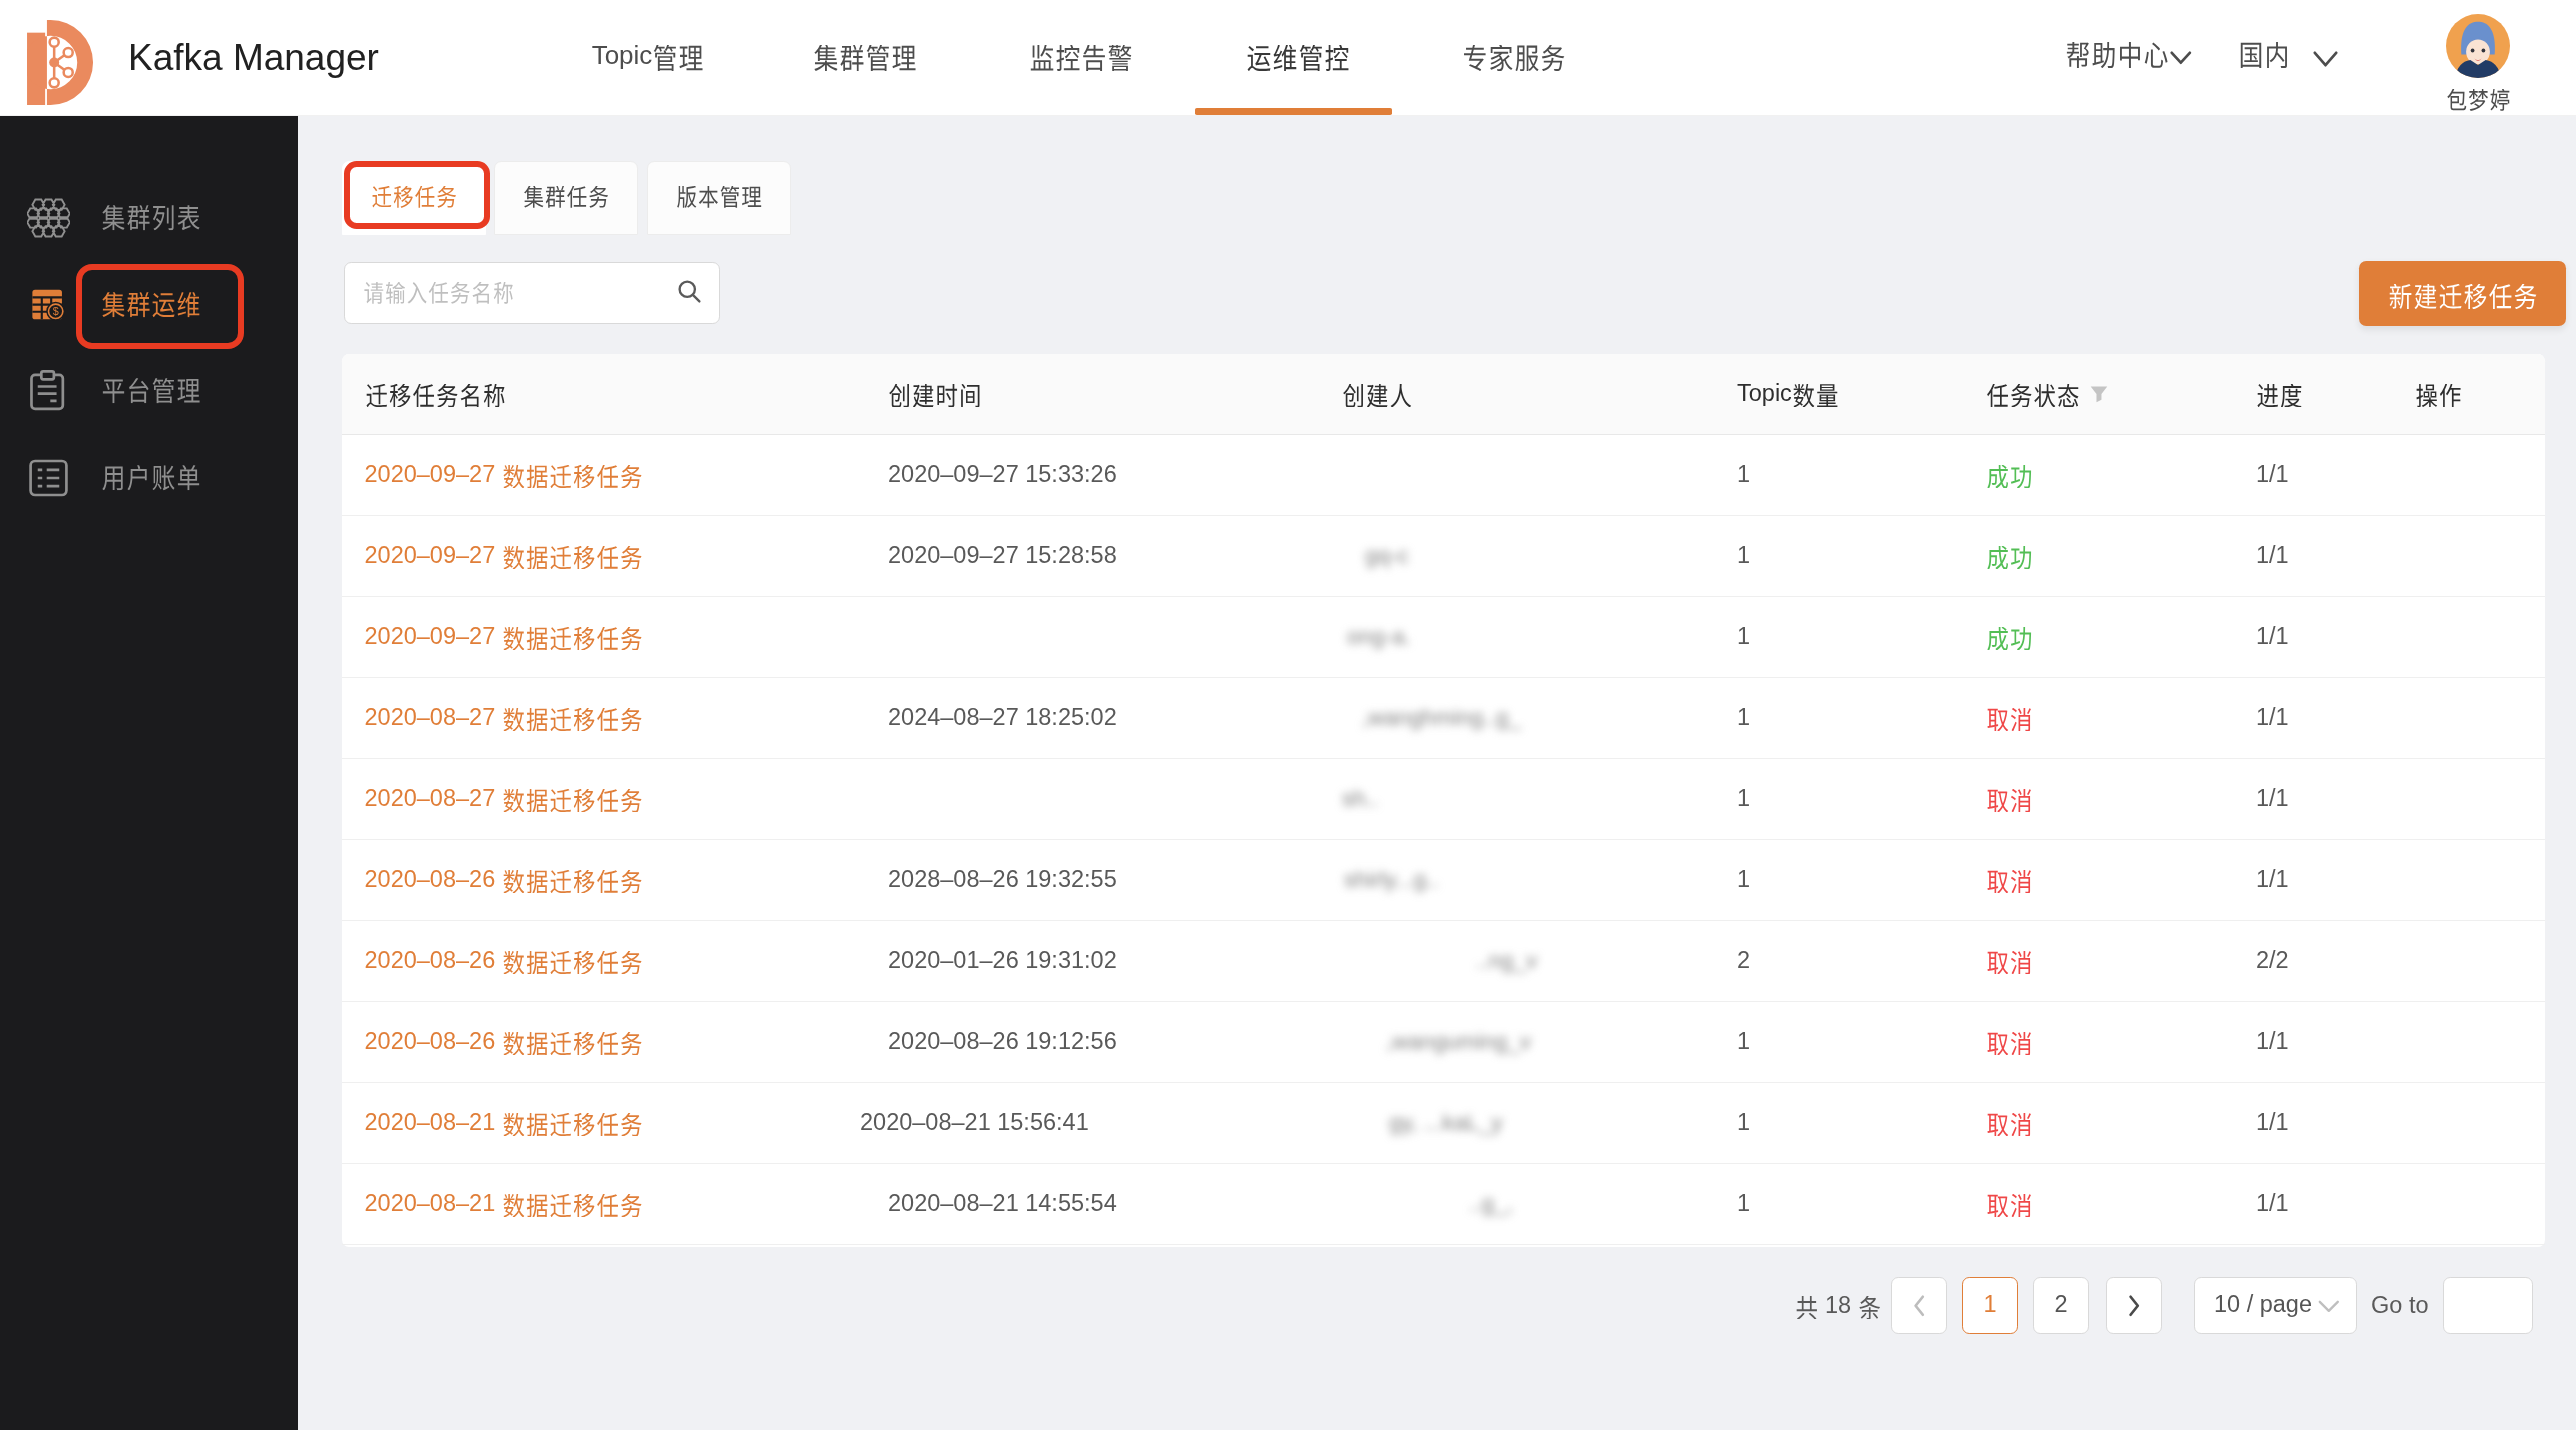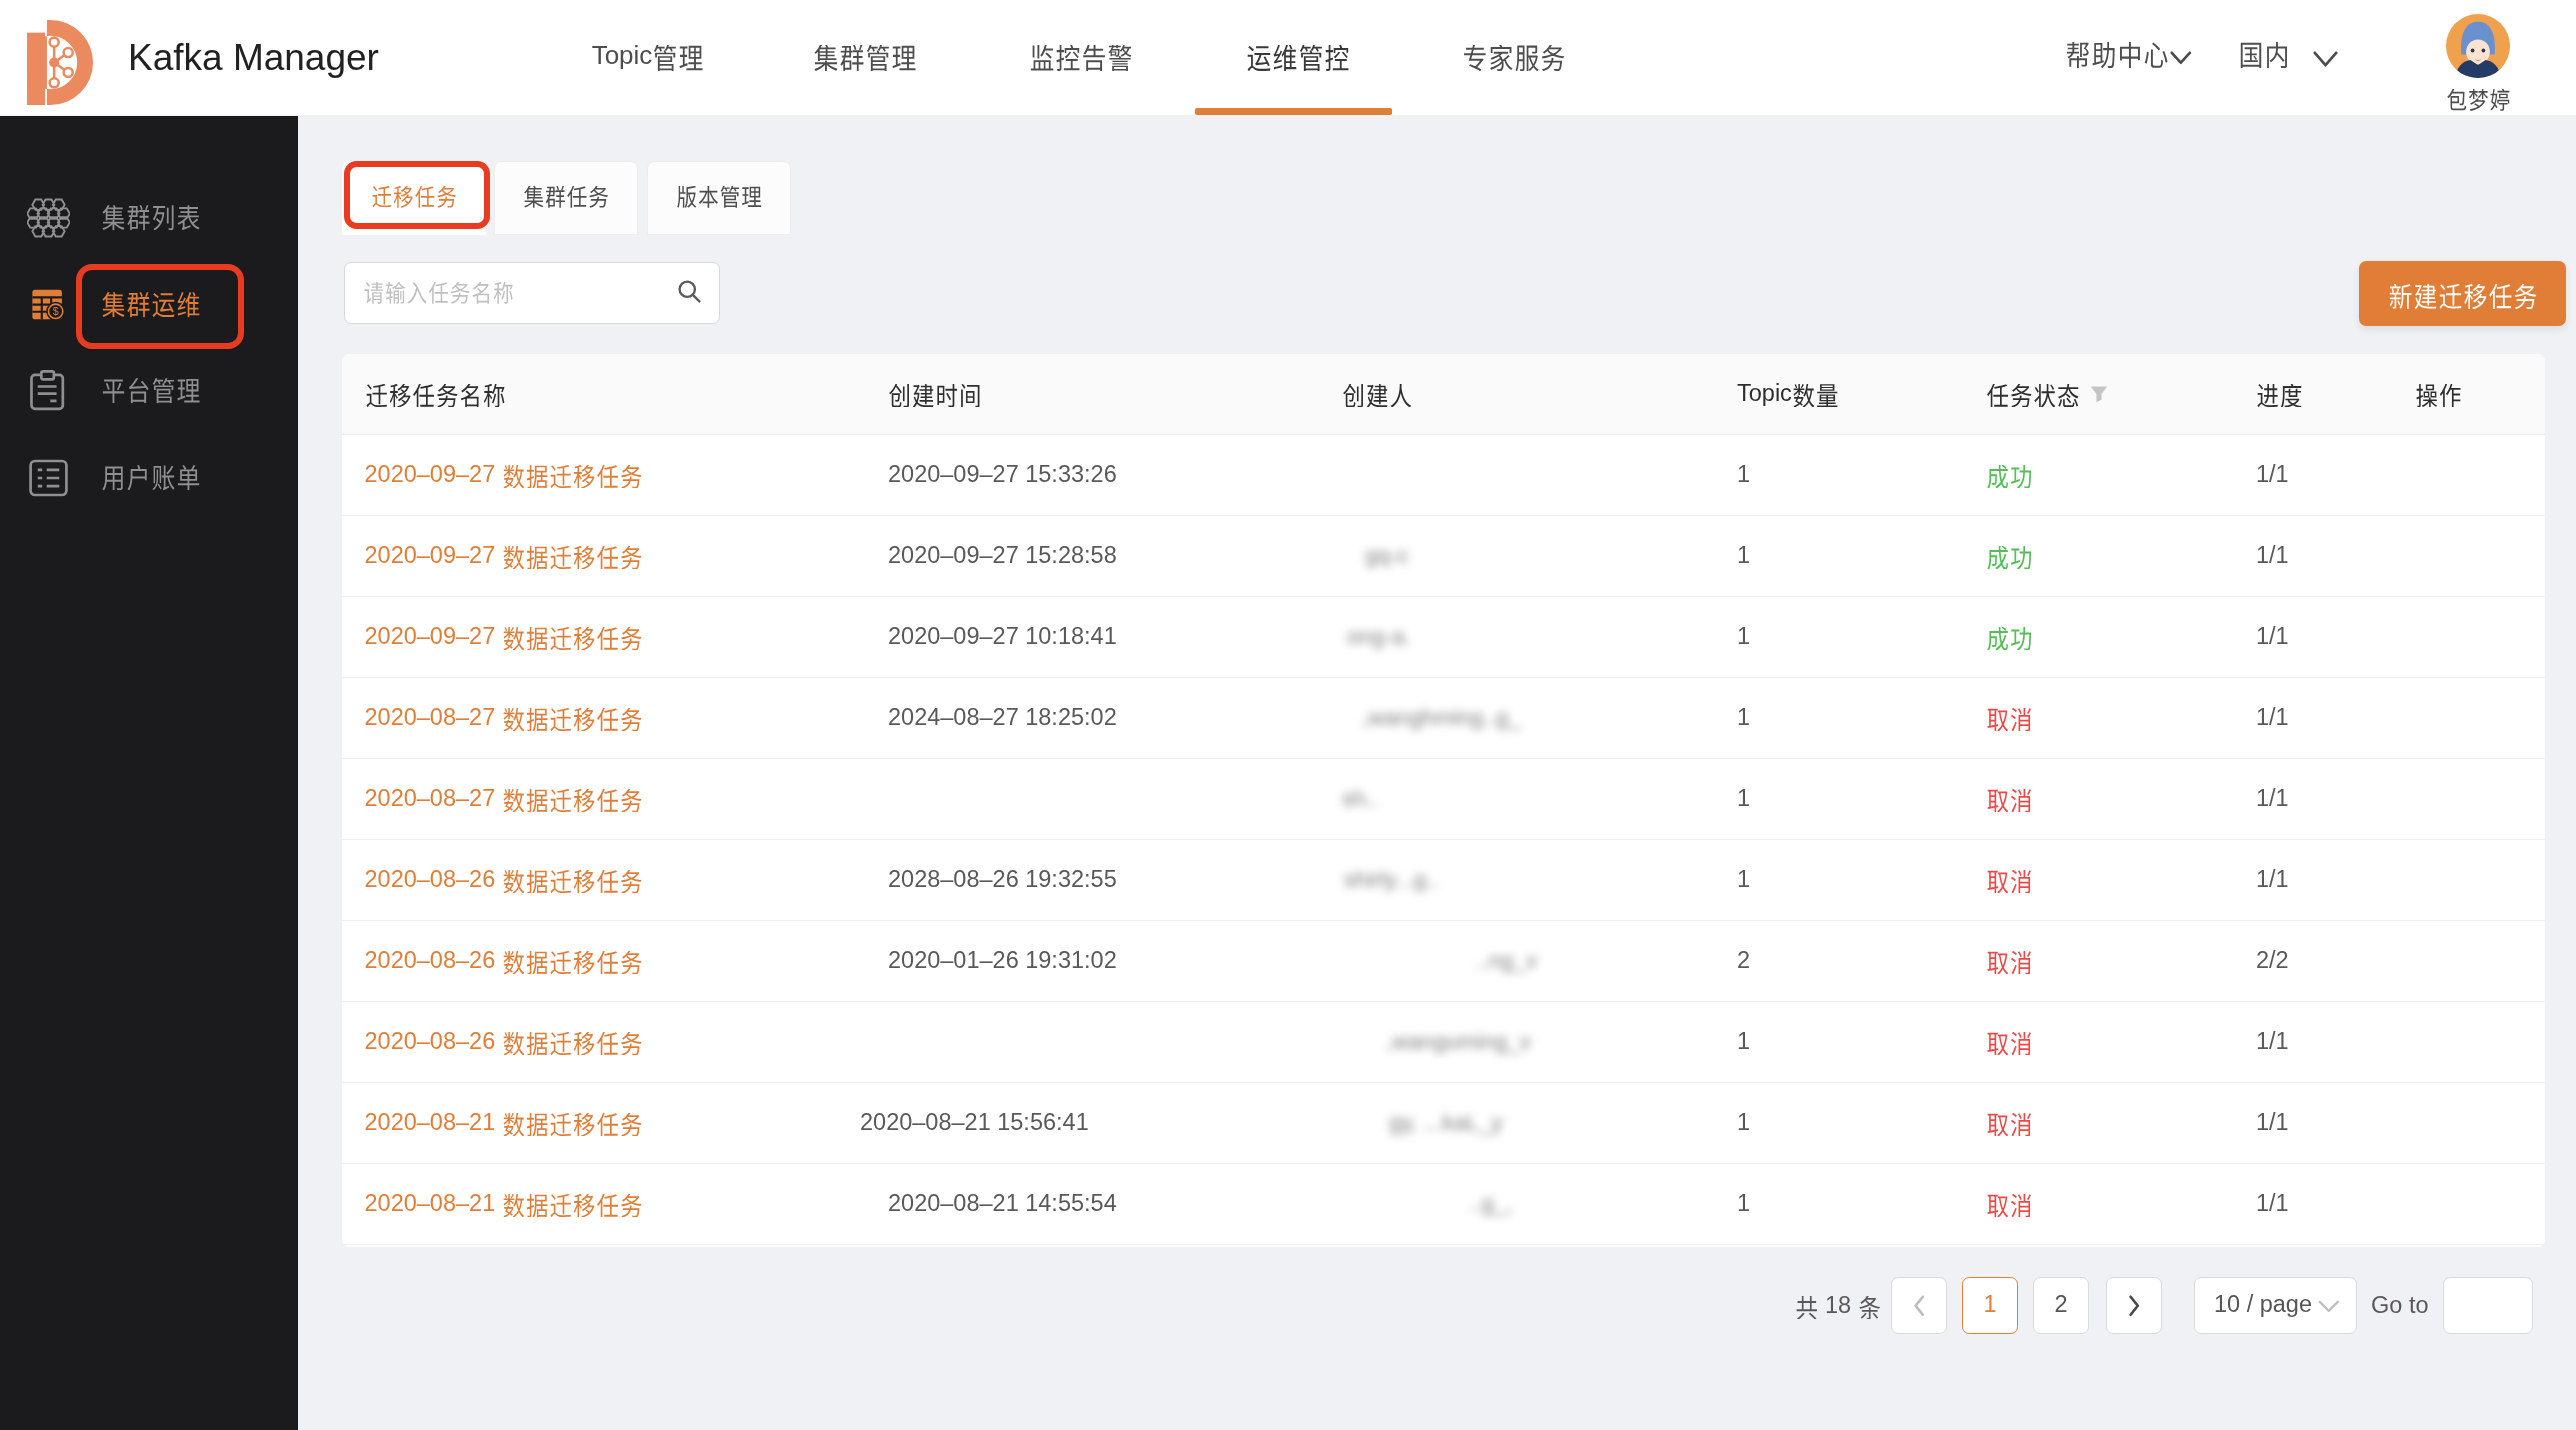--- a/index.html
+++ b/index.html
@@ -368,21 +368,20 @@
 </div>
     <div class="row">
 <span class="cell" style="left:22.5px;color:#E07E38">2020–09–27 <svg class="cj" style="width:6em;" viewBox="0 -880 6000 1000">
           <use href="#z6570"></use>
           <use href="#z636e" x="1000"></use>
           <use href="#z8fc1" x="2000"></use>
           <use href="#z79fb" x="3000"></use>
           <use href="#z4efb" x="4000"></use>
           <use href="#z52a1" x="5000"></use>
         </svg></span>
-<span class="cell" style="left:546px">2020–09–27 10:18:41</span>
 <span class="cell smudge" style="left:1005px">ong-a.</span>
 <span class="cell" style="left:1395px">1</span>
 <span class="cell" style="left:1644px;color:#53BE55"><svg class="cj" style="width:2em;" viewBox="0 -880 2000 1000">
           <use href="#z6210"></use>
           <use href="#z529f" x="1000"></use>
         </svg></span>
 <span class="cell" style="left:1914px">1/1</span>
 </div>
     <div class="row">
 <span class="cell" style="left:22.5px;color:#E07E38">2020–08–27 <svg class="cj" style="width:6em;" viewBox="0 -880 6000 1000">
@@ -457,20 +456,21 @@
 </div>
     <div class="row">
 <span class="cell" style="left:22.5px;color:#E07E38">2020–08–26 <svg class="cj" style="width:6em;" viewBox="0 -880 6000 1000">
           <use href="#z6570"></use>
           <use href="#z636e" x="1000"></use>
           <use href="#z8fc1" x="2000"></use>
           <use href="#z79fb" x="3000"></use>
           <use href="#z4efb" x="4000"></use>
           <use href="#z52a1" x="5000"></use>
         </svg></span>
+<span class="cell" style="left:546px">2020–08–26 19:12:56</span>
 <span class="cell smudge" style="left:1044px">,wanguming_v</span>
 <span class="cell" style="left:1395px">1</span>
 <span class="cell" style="left:1644px;color:#EF4747"><svg class="cj" style="width:2em;" viewBox="0 -880 2000 1000">
           <use href="#z53d6"></use>
           <use href="#z6d88" x="1000"></use>
         </svg></span>
 <span class="cell" style="left:1914px">1/1</span>
 </div>
     <div class="row">
 <span class="cell" style="left:22.5px;color:#E07E38">2020–08–21 <svg class="cj" style="width:6em;" viewBox="0 -880 6000 1000">

